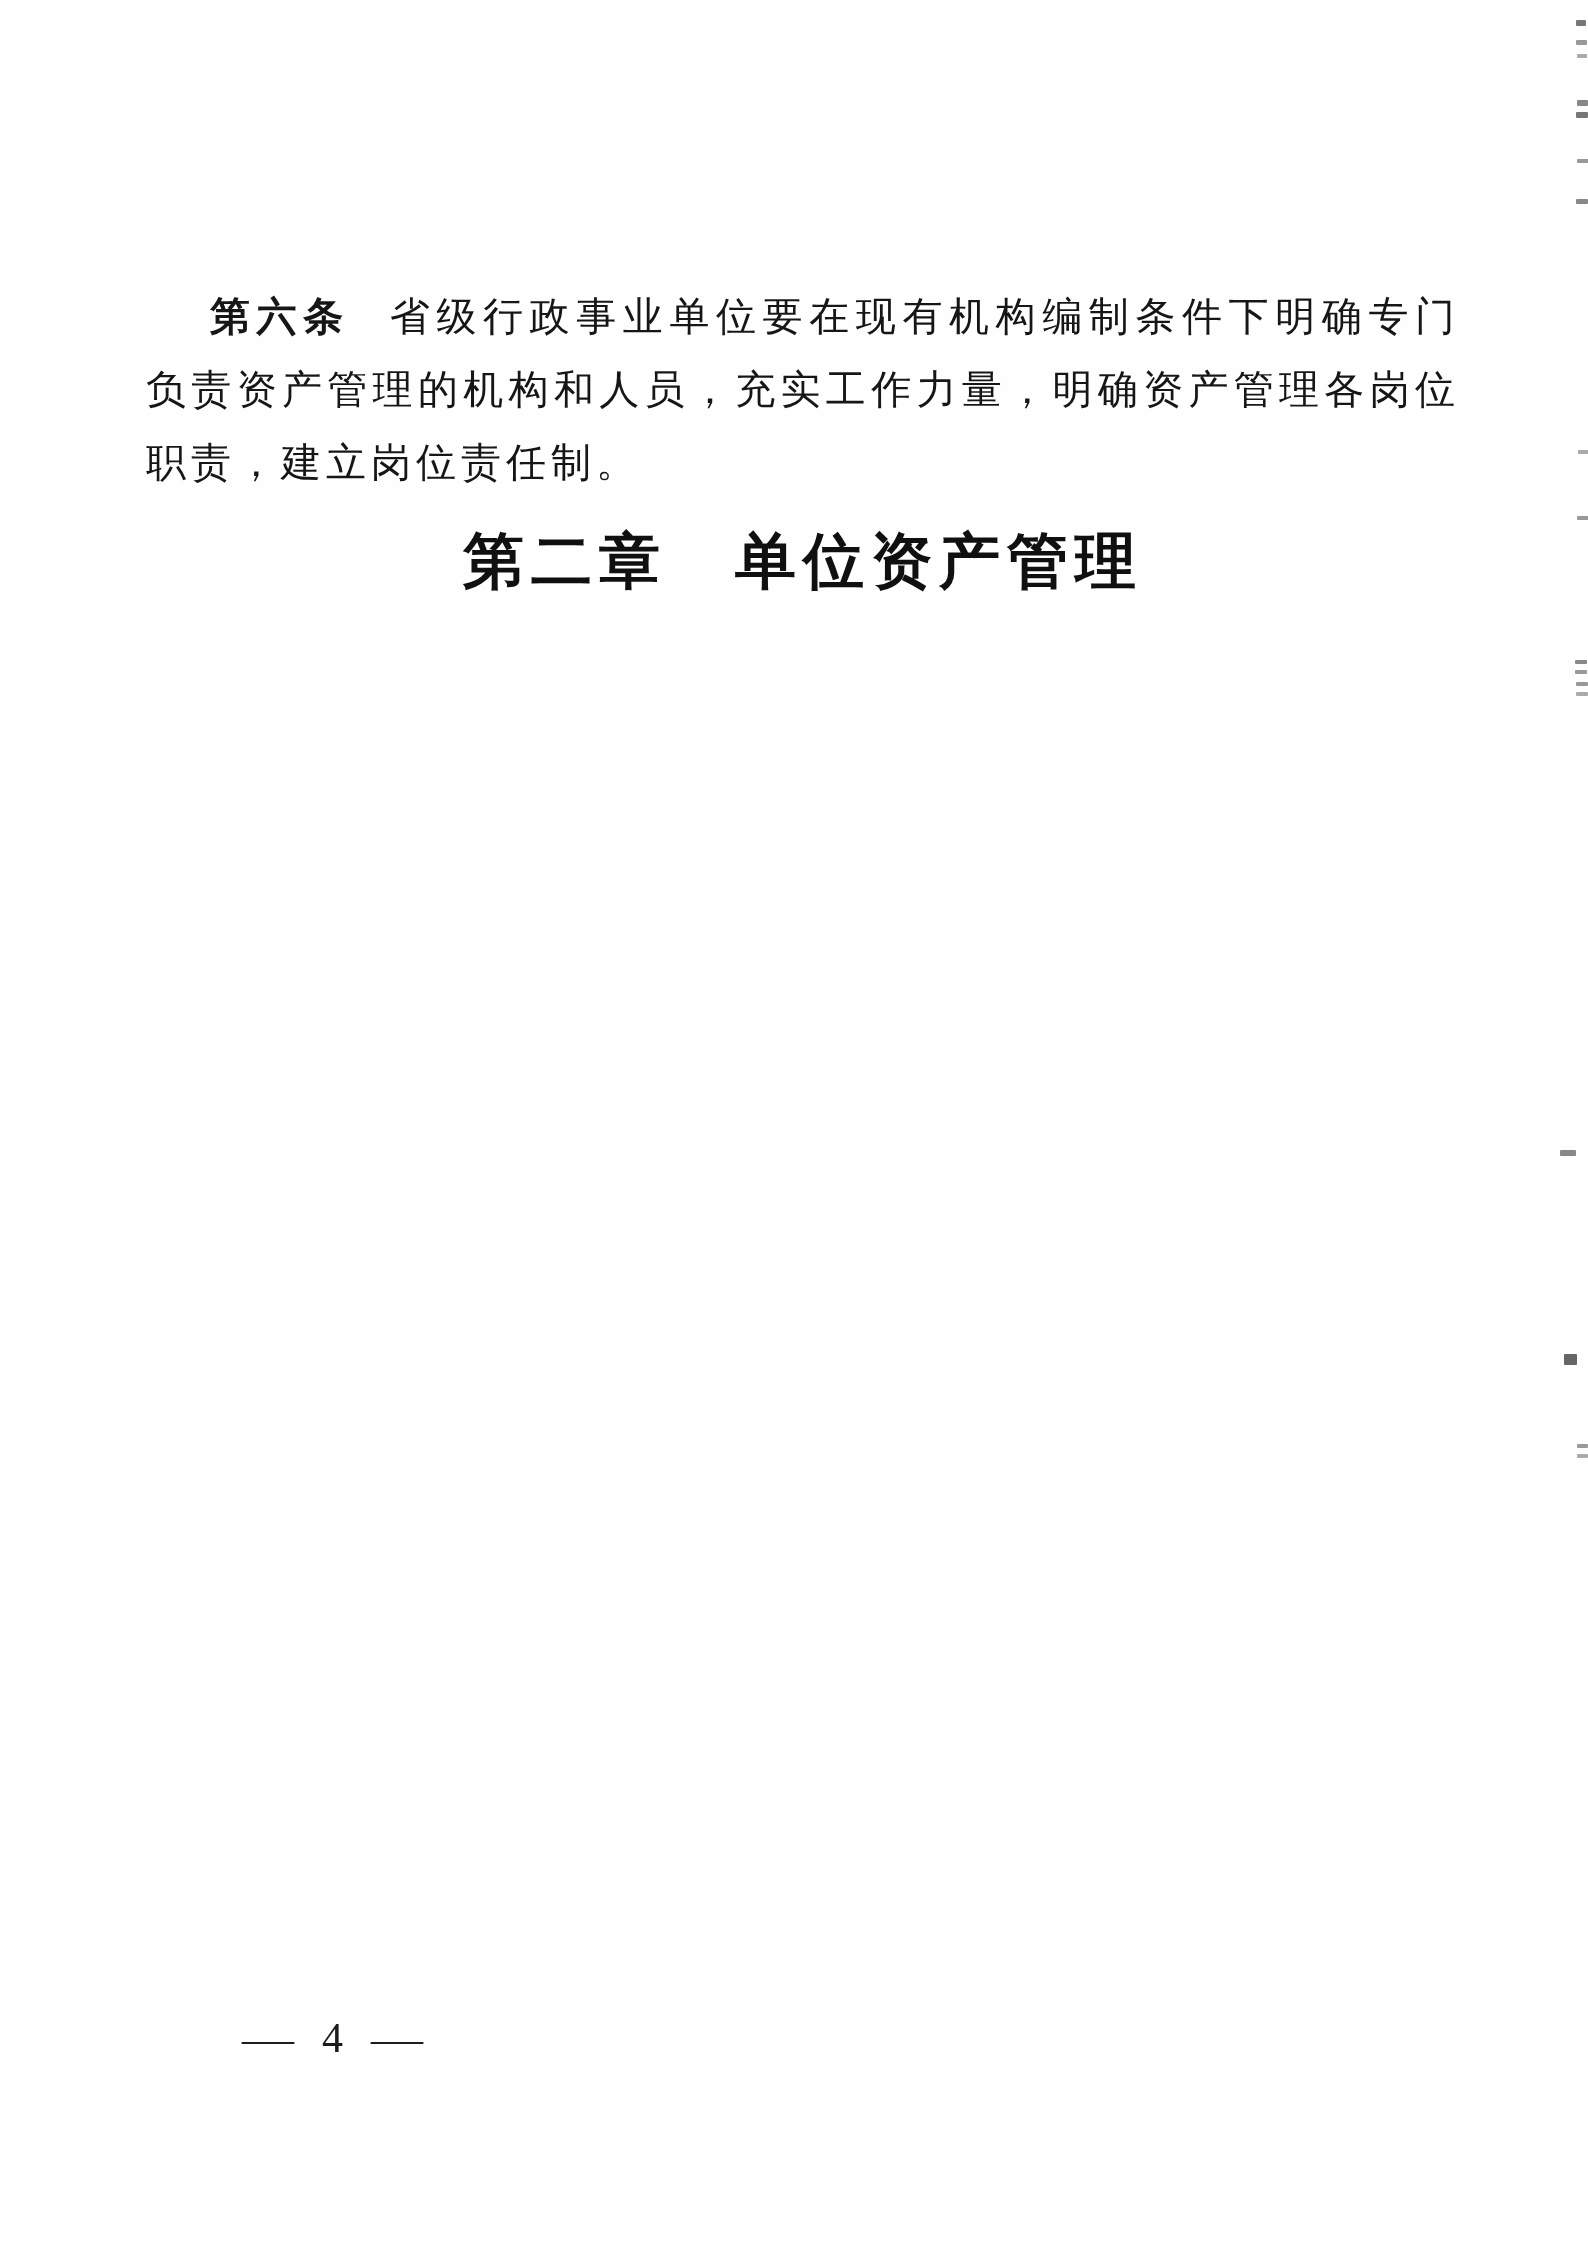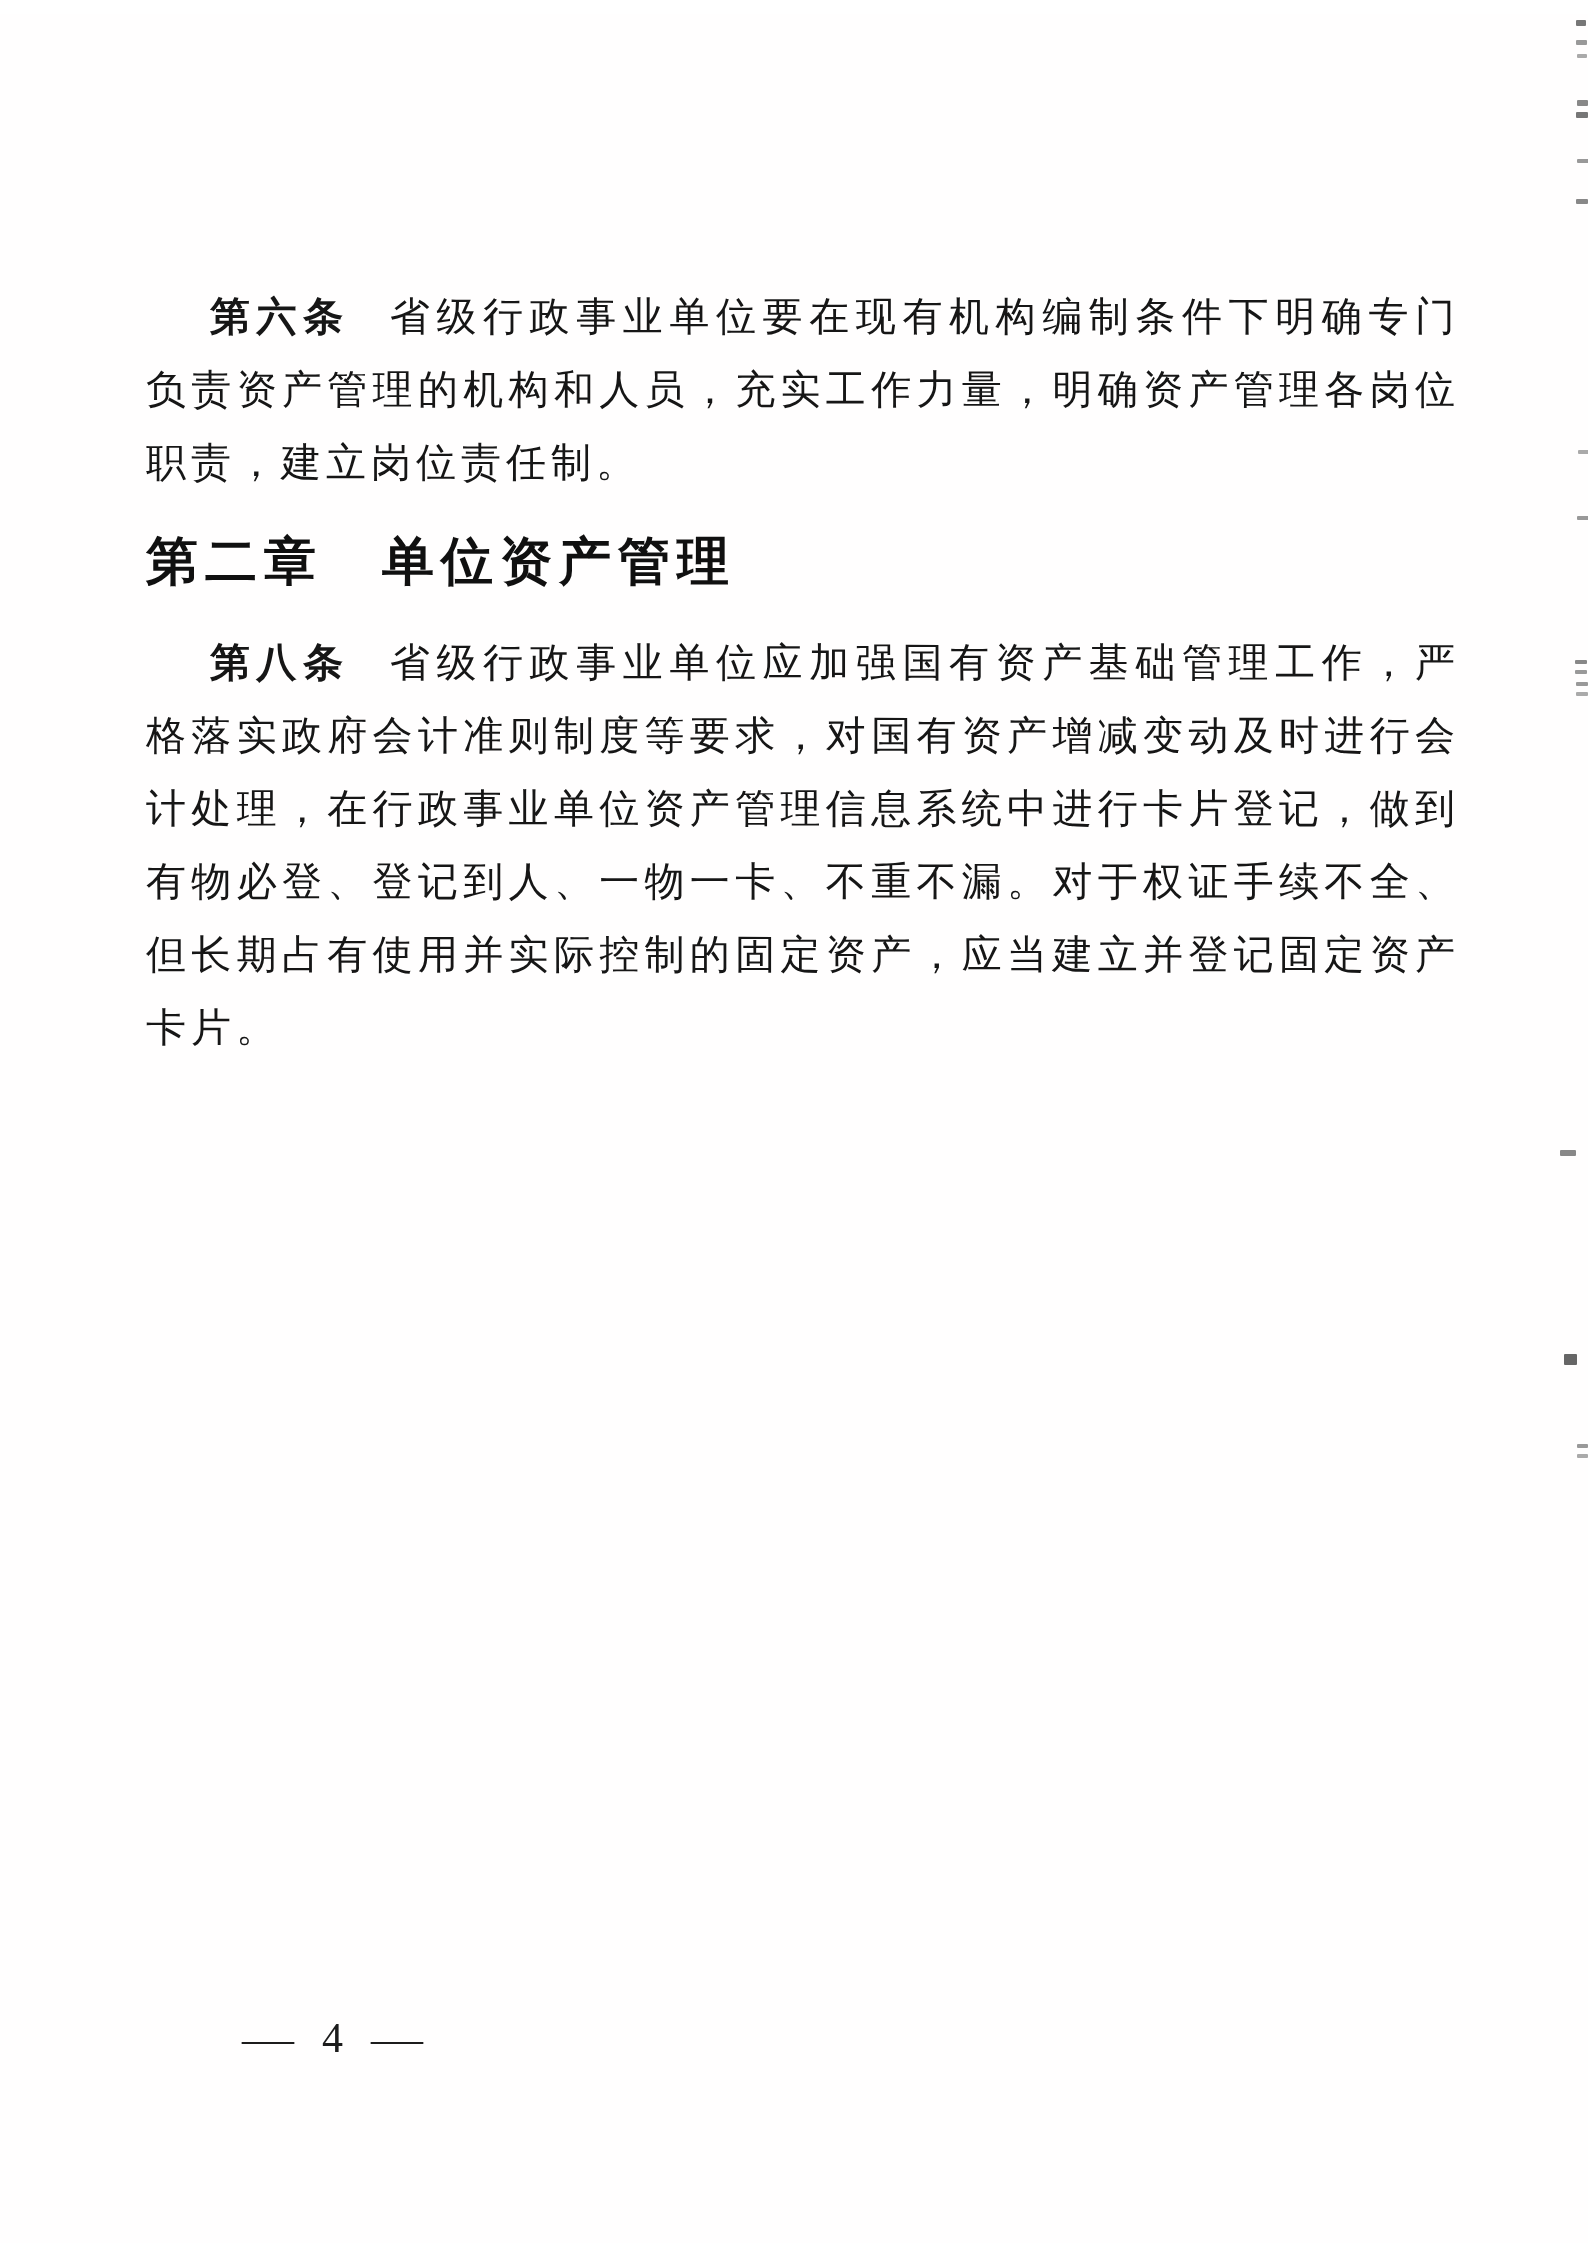--- a/index.html
+++ b/index.html
@@ -32,23 +32,23 @@
     text-indent: 64px;
     color: #161616;
   }
   .term {
     font-weight: 700;
     font-family: "Liberation Sans", "DejaVu Sans", sans-serif;
     margin-right: 40px;
   }
   h2.chapter {
     margin: 26px 0 28px 0;
-    text-align: left;
+    text-align: center;
     text-indent: 0;
-    font-size: 52px;
+    font-size: 61px;
     line-height: 73px;
     font-weight: 700;
     letter-spacing: 7px;
     font-family: "Liberation Sans", "DejaVu Sans", sans-serif;
     color: #101010;
   }
   .footer {
     position: absolute;
     left: 248px;
     top: 2002px;
@@ -80,23 +80,20 @@
 
   <div class="content">
 
     <p class="article">
       <span class="term">第六条</span><span>省级行政事业单位要在现有机构编制条件下明确专门负责资产管理的机构和人员，充实工作力量，明确资产管理各岗位职责，建立岗位责任制。</span>
     </p>
 
     <h2 class="chapter">第二章　单位资产管理</h2>
 
 
-    <p class="article">
-      <span class="term">第八条</span><span>省级行政事业单位应加强国有资产基础管理工作，严格落实政府会计准则制度等要求，对国有资产增减变动及时进行会计处理，在行政事业单位资产管理信息系统中进行卡片登记，做到有物必登、登记到人、一物一卡、不重不漏。对于权证手续不全、但长期占有使用并实际控制的固定资产，应当建立并登记固定资产卡片。</span>
-    </p>
 
 
 
   </div>
 
   <div class="footer">
     <span class="dash">—</span><span class="num">4</span><span class="dash">—</span>
   </div>
 
   <div class="artifact" style="left:1576px;top:6px;width:10px;height:6px;background:#777;"></div>

